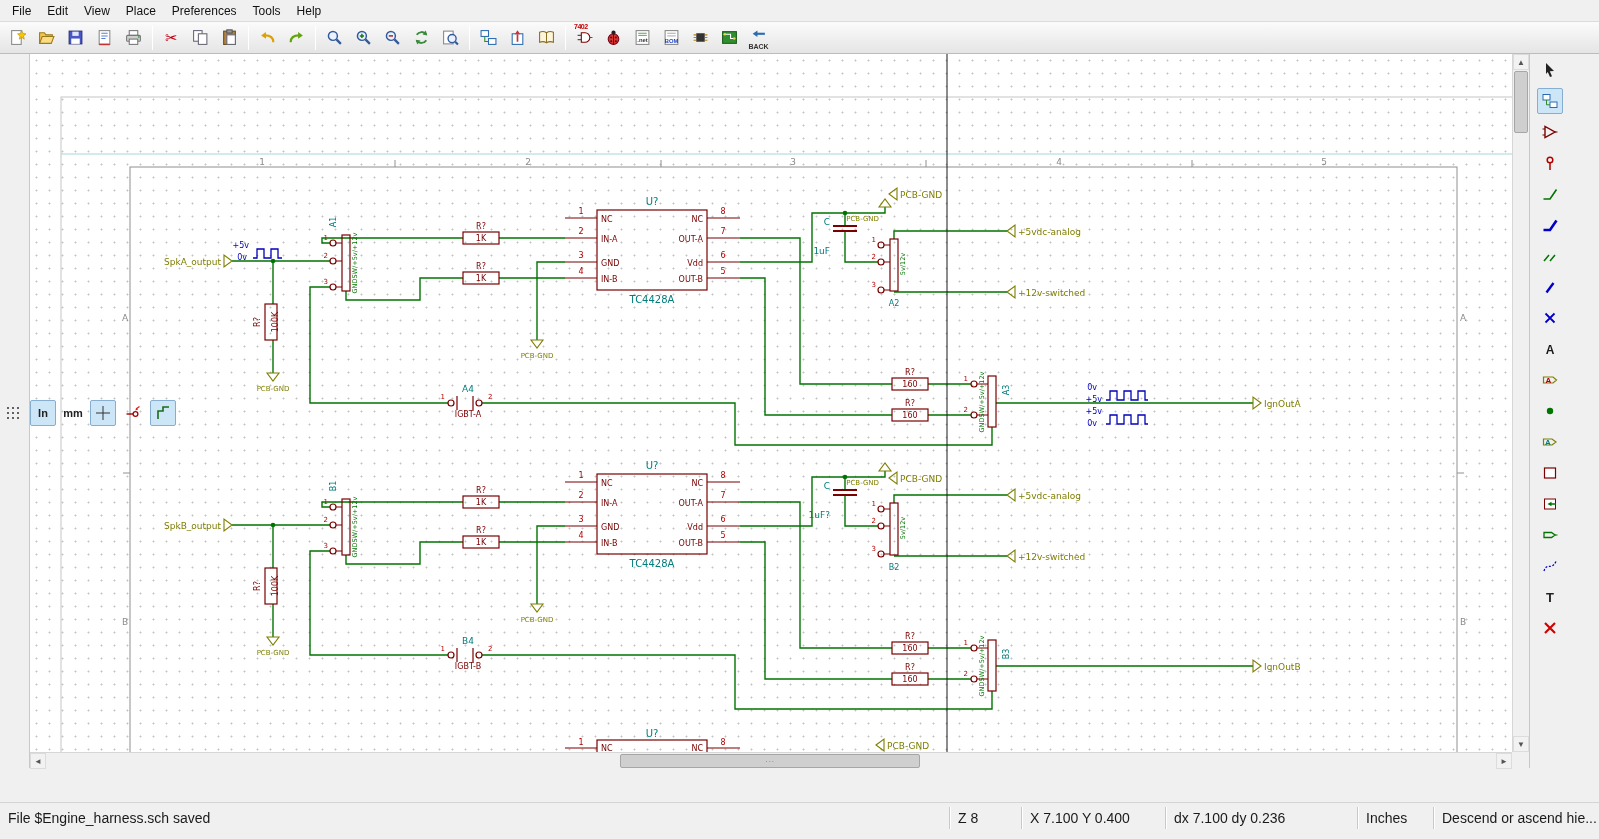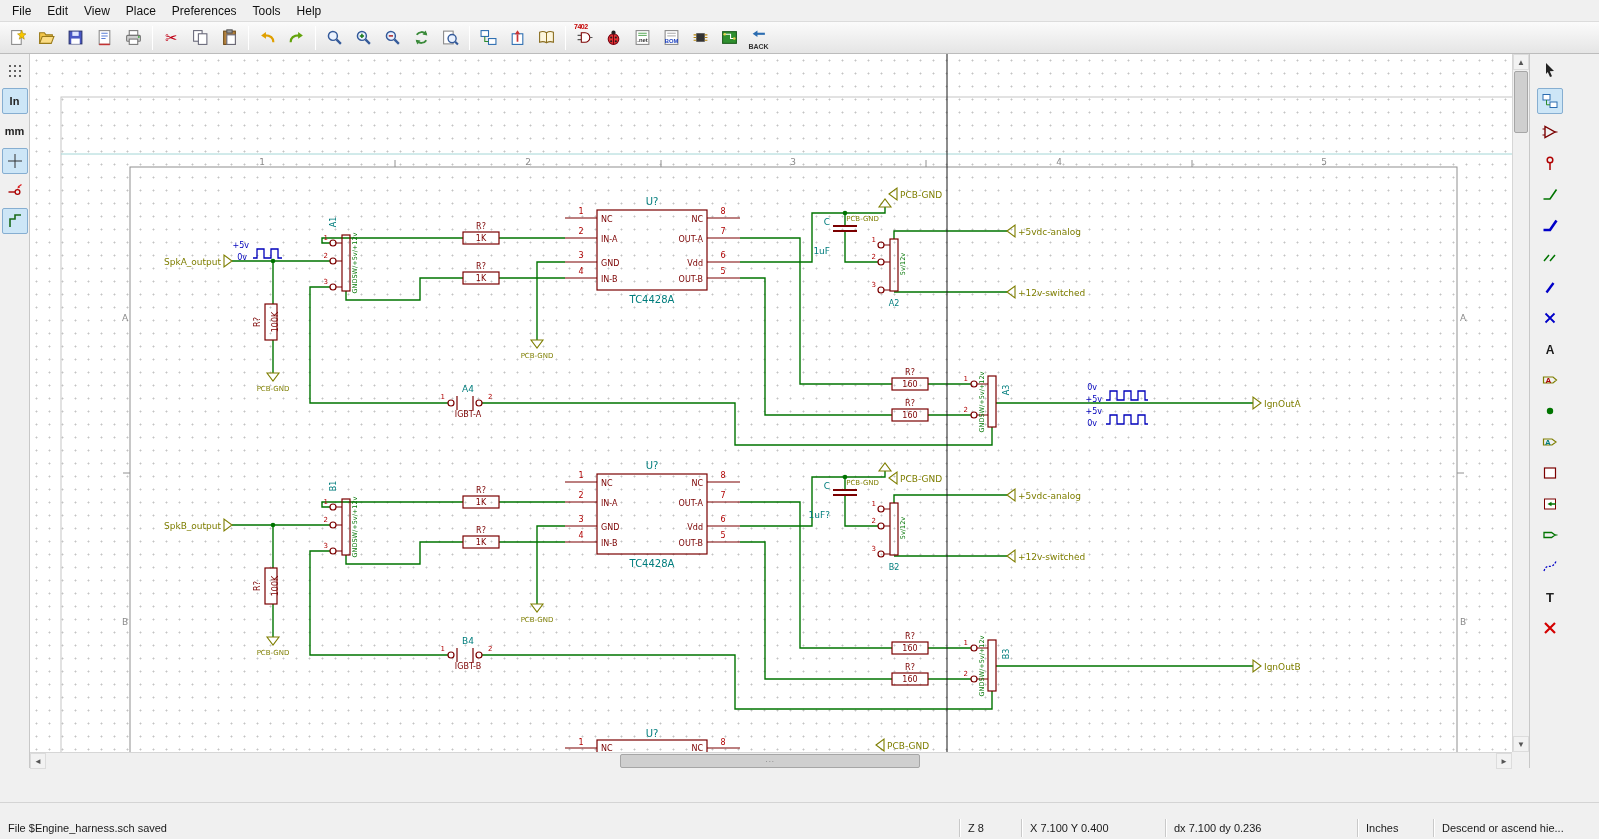--- a/index.html
+++ b/index.html
@@ -12,21 +12,21 @@
 
   
   #toolbar{position:absolute;left:0;top:22px;right:0;height:32px;background:linear-gradient(#fbfbfb,#e5e5e5);border-bottom:1px solid #bcbcbc;display:flex;align-items:center;padding-left:3px;z-index:5}
   .tb{width:29px;height:27px;display:flex;align-items:center;justify-content:center;position:relative;border:1px solid transparent;border-radius:2px;flex:none}
   .sep{width:1px;height:24px;background:#c2c2c2;border-right:1px solid #fff;margin:0 4px;flex:none}
   .badge-top{position:absolute;top:-2px;left:3px;font-size:7px;font-weight:bold;color:#c40000;letter-spacing:-0.5px}
   .badge-bottom{position:absolute;bottom:0px;left:50%;transform:translateX(-50%);font-size:7px;font-weight:bold;color:#333}
   .glyph{line-height:1}
 
   
-  #left-toolbar{position:absolute;left:0;top:54px;width:30px;bottom:71px;background:#f0f0f0;border-right:1px solid #c8c8c8;display:flex;flex-direction:column;align-items:center;padding-top:4px;gap:4px;z-index:4}
+  #left-toolbar{position:absolute;left:0;top:54px;width:30px;bottom:71px;background:#f0f0f0;border-right:1px solid #c8c8c8;display:flex;align-items:center;padding-top:4px;gap:4px;z-index:4}
   #right-toolbar{position:absolute;left:1529px;top:54px;width:70px;bottom:71px;background:#f0f0f0;border-left:1px solid #c8c8c8;display:flex;flex-direction:column;align-items:flex-start;padding:3px 0 0 7px;gap:5px;z-index:4}
   .lb,.rb{width:26px;height:26px;display:flex;align-items:center;justify-content:center;border:1px solid transparent;border-radius:2px;font-size:11px;font-weight:bold;color:#222;flex:none}
   .pressed{background:#cde6f7;border-color:#86aed1}
 
   
   #canvas{position:absolute;left:30px;top:54px;width:1482px;height:698px;background:#fff;background-image:radial-gradient(circle,#c3c3c3 0.9px,rgba(0,0,0,0) 1.1px);background-size:13px 13px;overflow:hidden;z-index:1}
   #schsvg{position:absolute;left:0;top:0}
   .wire{stroke:#007400;stroke-width:1.4;fill:none}
   .comp{stroke:#7b0000;stroke-width:1.2;fill:none}
   .olive{stroke:#7e7e00;stroke-width:1.1;fill:none}
@@ -43,25 +43,25 @@
   #hscroll{position:absolute;left:30px;top:752px;width:1482px;height:17px;background:#f0f0f0;border-top:1px solid #d6d6d6;z-index:3}
   #corner{position:absolute;left:1512px;top:752px;width:17px;height:17px;background:#f0f0f0;z-index:3}
   .sb-arrow{position:absolute;font-size:8px;color:#555;display:flex;align-items:center;justify-content:center;background:#f2f2f2;border:1px solid #dcdcdc}
   .va{width:16px;height:16px;left:0}
   .ha{width:16px;height:16px;top:0}
   #vthumb{position:absolute;left:1px;top:17px;width:14px;height:62px;background:#cfcfcf;border:1px solid #a6a6a6;border-radius:2px}
   #hthumb{position:absolute;top:1px;left:590px;width:300px;height:14px;background:#cfcfcf;border:1px solid #a6a6a6;border-radius:2px;display:flex;align-items:center;justify-content:center;font-size:8px;color:#777;letter-spacing:1px}
 
   
   #statusbar{position:absolute;left:0;bottom:0;right:0;height:37px;background:#f0f0f0;border-top:1px solid #d4d4d4;z-index:5}
-  #statusrow{position:absolute;left:0;top:12px;right:0;height:22px;display:flex;align-items:flex-end;font-size:11px;color:#1a1a1a}
+  #statusrow{position:absolute;left:0;top:4px;right:0;height:22px;display:flex;align-items:flex-start;font-size:14px;color:#1a1a1a}
   .sf{padding:3px 8px;border-left:1px solid #c9c9c9;box-shadow:inset 1px 0 0 #fff;white-space:nowrap;overflow:hidden}
   .sf:first-child{border-left:none;box-shadow:none}
   #sf-msg{flex:1}
-  #sf-z{width:62px}
+  #sf-z{width:72px}
   #sf-xy{width:144px}
   #sf-dxy{width:192px}
   #sf-units{width:76px}
   #sf-hint{width:166px}
 </style>
 </head>
 <body>
 
 <div id="menubar">
   <span class="mi">File</span>

